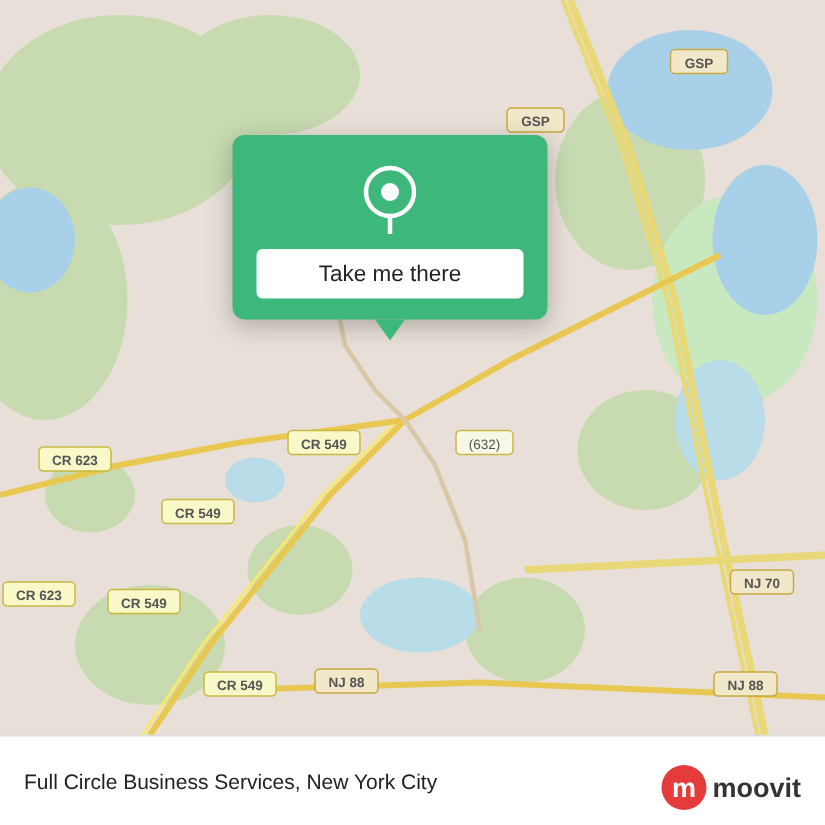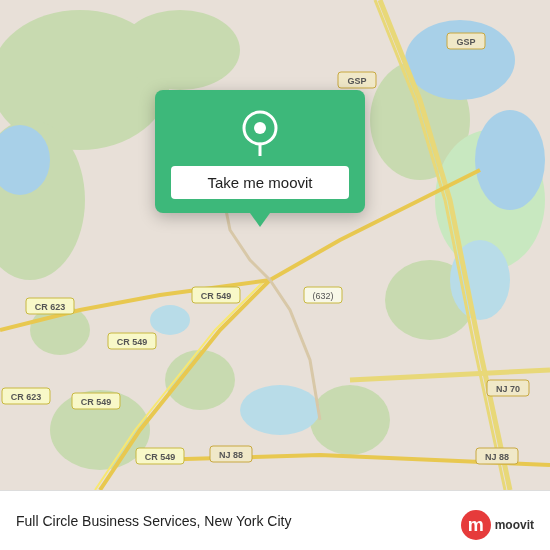--- a/index.html
+++ b/index.html
@@ -103,21 +103,21 @@
       font-weight: bold;
       width: 30px;
       height: 30px;
       border-radius: 50%;
       display: flex;
       align-items: center;
       justify-content: center;
     }
 
     .moovit-text {
-      font-size: 12px;
+      font-size: 18px;
       font-weight: bold;
       color: #333;
     }
 
     .osm-credit {
       font-size: 10px;
       color: #555;
       position: absolute;
       bottom: 42px;
       left: 8px;
@@ -212,21 +212,21 @@
   
 
   
   <div class="map-card">
 
     <svg class="pin-icon" viewBox="0 0 48 48" xmlns="http://www.w3.org/2000/svg">
       <circle cx="24" cy="20" r="16" fill="none" stroke="white" stroke-width="3"></circle>
       <circle cx="24" cy="20" r="6" fill="white"></circle>
       <path d="M24 36 L24 48" stroke="white" stroke-width="3" stroke-linecap="round"></path>
     </svg>
-    <button class="card-button">Take me moovit</button>
+    <button class="card-button">Take me there</button>
   </div>
 </div>
 
 <div class="bottom-bar">
   <span class="location-text">Full Circle Business Services, New York City</span>
   <div class="moovit-logo">
     <div class="moovit-m">m</div>
     <span class="moovit-text">moovit</span>
   </div>
 </div>

